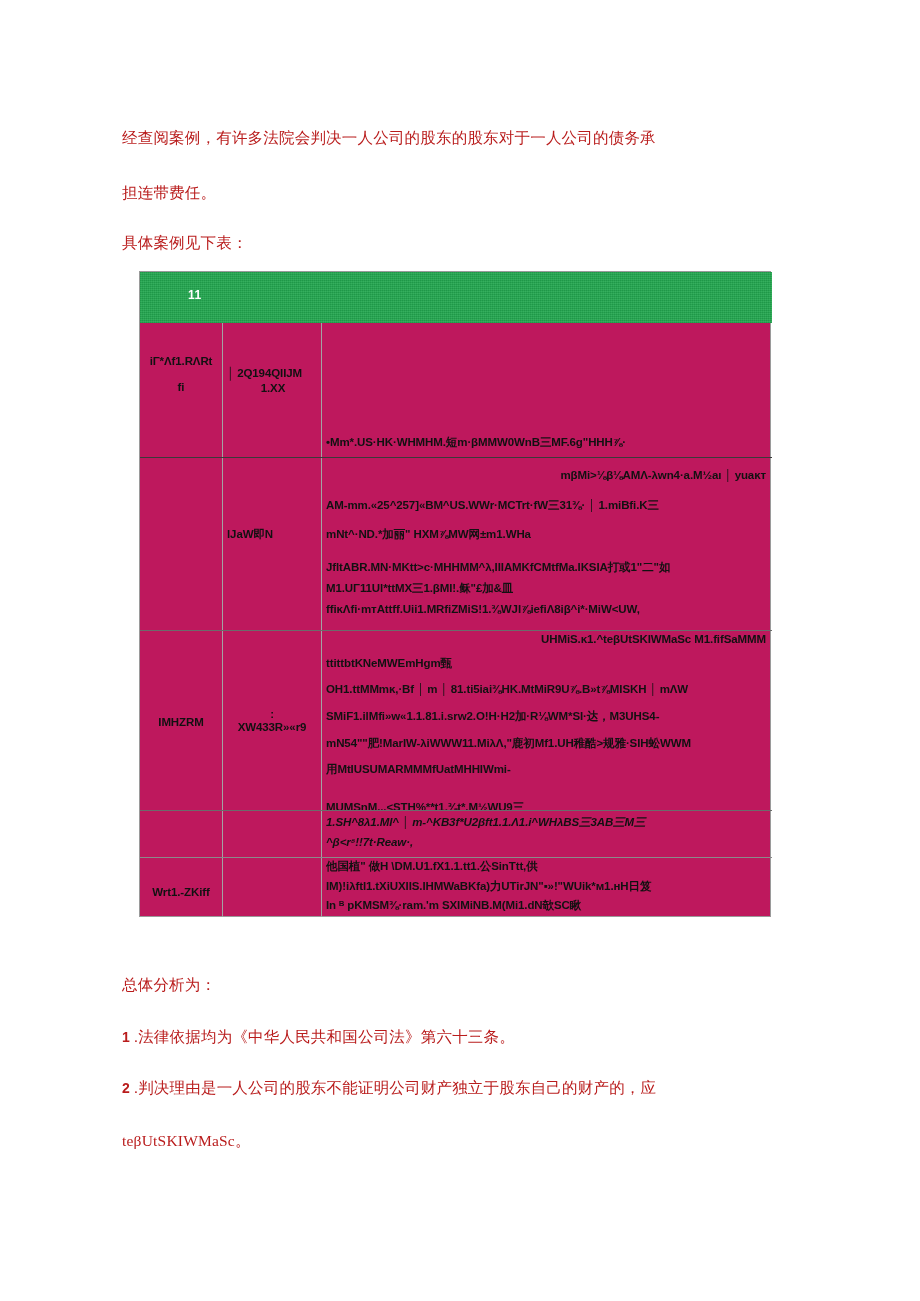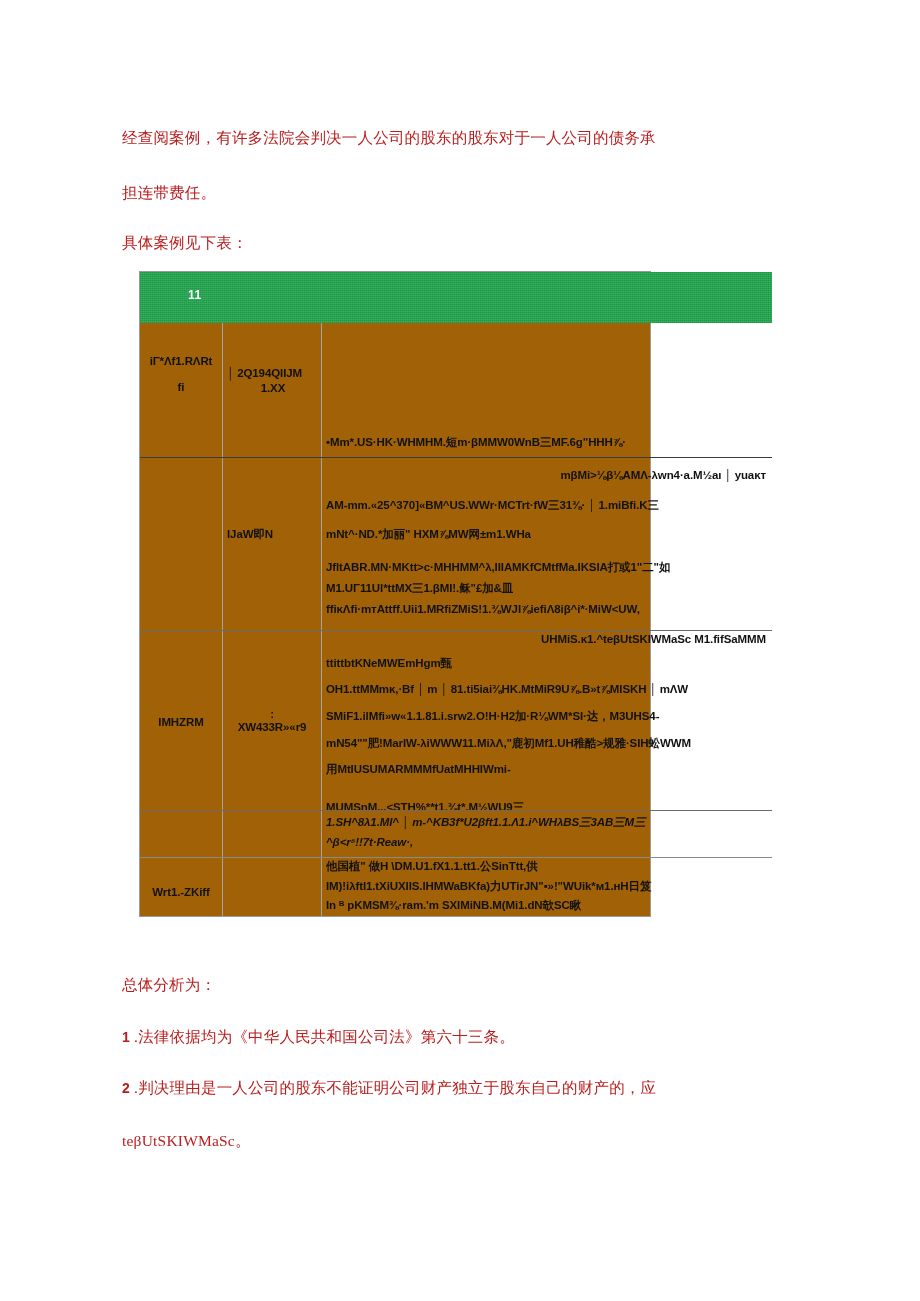--- a/index.html
+++ b/index.html
@@ -47,25 +47,25 @@
     font-family: "Liberation Sans", "DejaVu Sans", sans-serif;
     font-weight: bold;
     font-size: 14px;
   }
 
   
   .tbl-wrap {
     position: absolute;
     left: 139px;
     top: 271px;
-    width: 512px;
+    width: 632px;
     height: 646px;
     box-sizing: border-box;
     border: 1px solid #9a9a9a;
-    background: #a16207;
+    background: #be185d;
   }
 
   .tbl-header {
     position: absolute;
     left: 0; top: 0;
     width: 632px;
     height: 51px;
     background: #22a84f;
     background-image:
       repeating-linear-gradient(0deg, rgba(0,0,0,0.055) 0 1px, rgba(255,255,255,0.05) 1px 2px),
@@ -203,21 +203,21 @@
         </div>
       </div>
 
       <div class="row row-2 clip-row">
         <div class="cell cell-c1"></div>
         <div class="cell cell-c2">
           <div class="c2-inner left" style="top:70px;">lJaW即N</div>
         </div>
         <div class="cell cell-c3">
           <div class="c3-line right" style="top:11px;">mβMi&gt;⅛β⅛AMΛ-λwn4·a.M½aı │ yuaĸт</div>
-          <div class="c3-line" style="top:41px;">AM-mm.«25^370]«BM^US.WWr·MCTrt·fW三31⅜· │ 1.miBfi.K三</div>
+          <div class="c3-line" style="top:41px;">AM-mm.«25^257]«BM^US.WWr·MCTrt·fW三31⅜· │ 1.miBfi.K三</div>
           <div class="c3-line" style="top:70px;">mNt^·ND.*加丽"  HXM⅞MW网±m1.WHa</div>
           <div class="c3-line" style="top:103px;">JfltABR.MN·MKtt&gt;c·MHHMM^λ,IIIAMKfCMtfMa.IKSIA打或1"二"如</div>
           <div class="c3-line" style="top:124px;">M1.UΓ11Ul*ttMX三1.βMI!.稣"£加&amp;皿</div>
           <div class="c3-line" style="top:145px;">ffiĸΛfi·mтAttff.Uii1.MRfiZMiS!1.⅜WJI⅞iefiΛ8iβ^i*·MiW&lt;UW,</div>
         </div>
       </div>
 
       <div class="row row-3 clip-row">
         <div class="cell cell-c1">
           <div class="c1-inner" style="top:85px;">IMHZRM</div>

